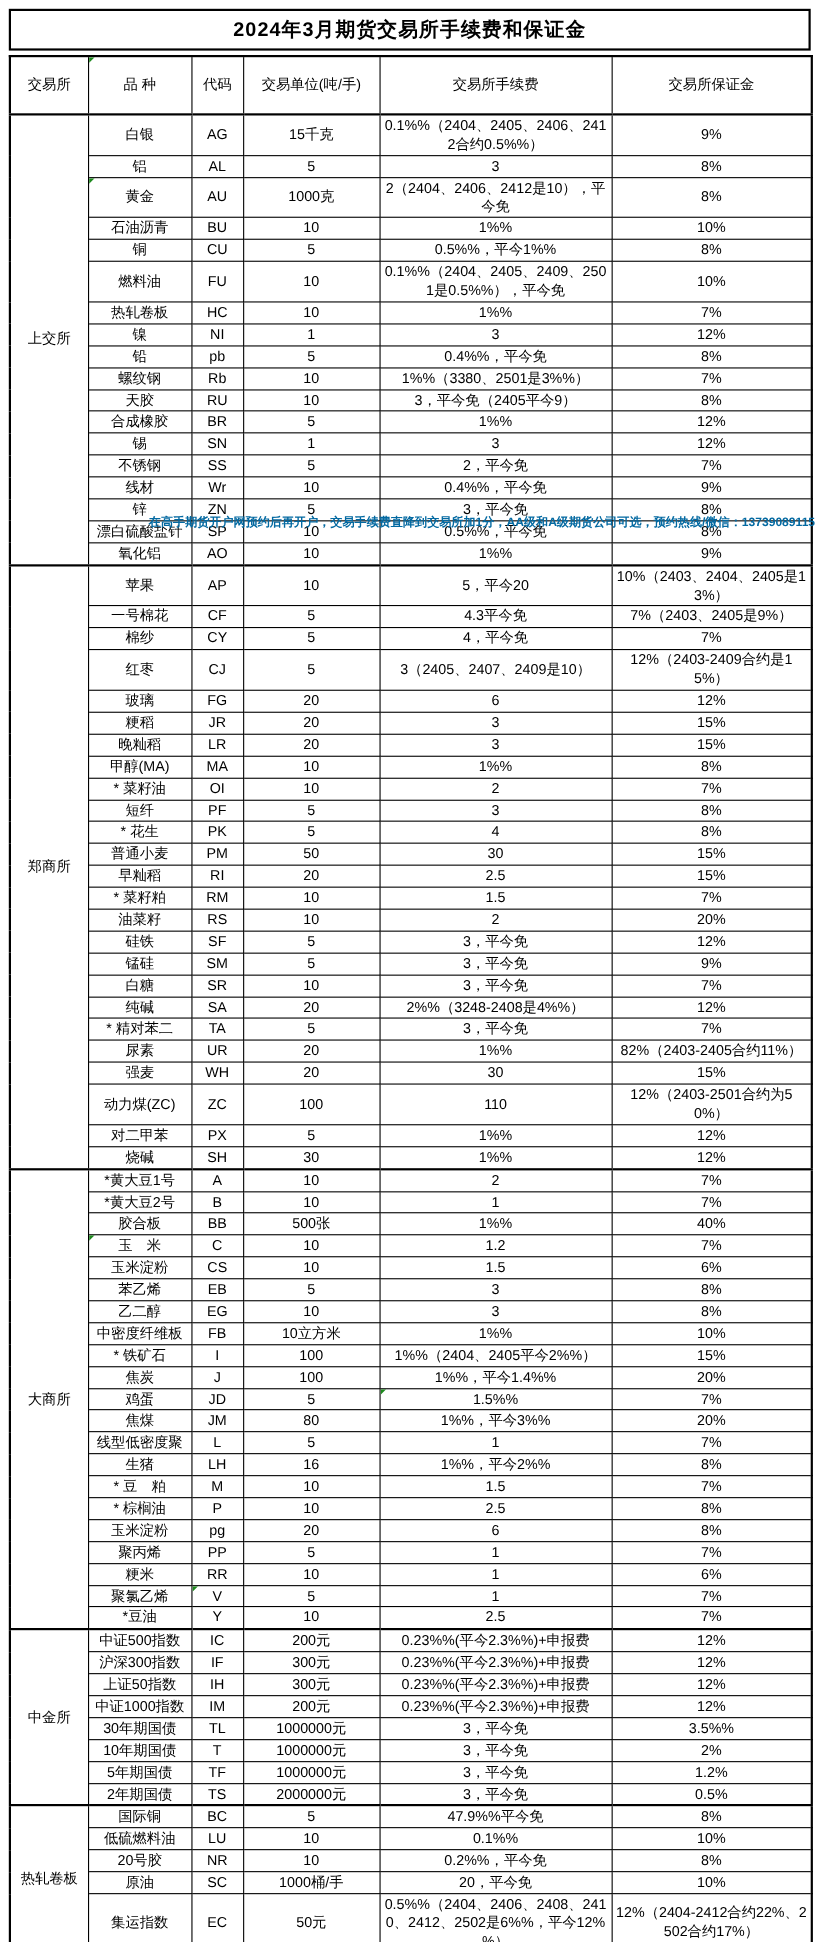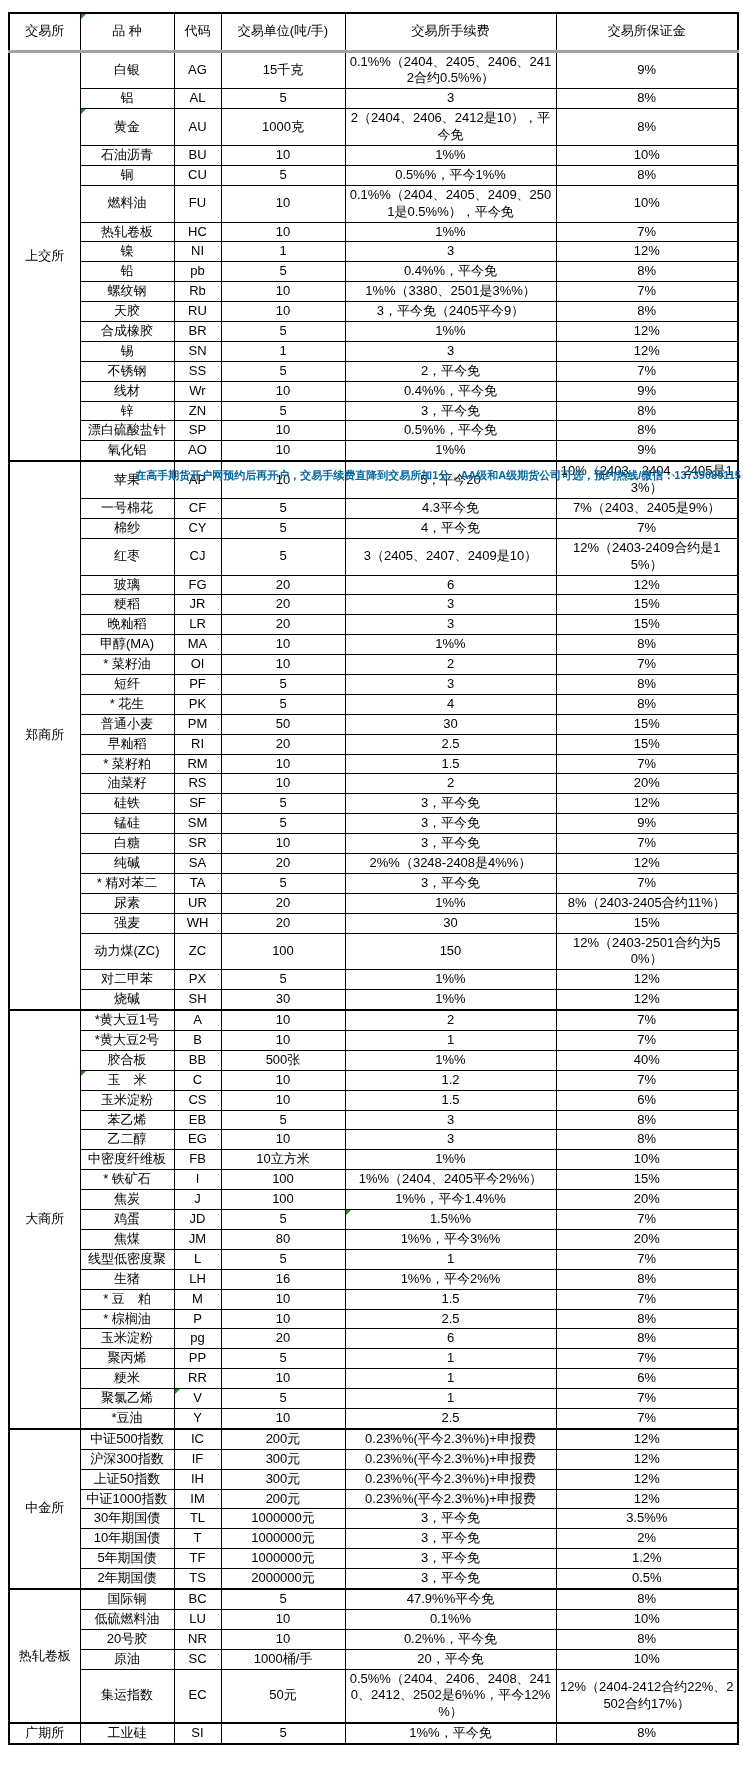--- a/index.html
+++ b/index.html
@@ -20,41 +20,42 @@
 
   table.fee-table {
     border-collapse: collapse; width: 729px; table-layout: fixed;
     border: 2px solid #000;
   }
   .fee-table th, .fee-table td {
     border: 1px solid #000; text-align: center; vertical-align: middle;
     font-size: 13px; font-weight: normal; line-height: 1.3; padding: 1px 2px;
     overflow: hidden; word-break: break-all;
   }
-  .fee-table thead th { height: 38px; border-bottom: 3px solid #a3a3a3; }
+  .fee-table thead th { height: 53px; border-bottom: 1px solid #a3a3a3; }
   .fee-table tr.sec-start td { border-top: 2px solid #000; }
   .exchange-cell { font-size: 13px; }
 
   .marker { position: relative; }
   .marker::before {
     content: ""; position: absolute; top: 0; left: 0; width: 0; height: 0;
     border-top: 5px solid #1e8a1e; border-right: 5px solid transparent;
   }
 
   .promo-overlay {
     position: absolute; left: 88px; top: 468px; width: 653px;
     font-size: 11px; font-weight: bold; line-height: 1.45;
     color: #0369a1; z-index: 5; text-align: right; pointer-events: none;
   }
 </style>
 </head>
 <body>
 
 <div class="page">
 
+  <div class="title-box">2024年3月期货交易所手续费和保证金</div>
 
   <div class="gap"></div>
 
   <table class="fee-table">
     <colgroup>
       <col style="width:71px">
       <col style="width:94px">
       <col style="width:47px">
       <col style="width:124px">
       <col style="width:211px">
@@ -337,34 +338,34 @@
           <td>TA</td>
           <td>5</td>
           <td>3，平今免</td>
           <td>7%</td>
         </tr>
         <tr>
           <td>尿素</td>
           <td>UR</td>
           <td>20</td>
           <td>1%%</td>
-          <td>8%（2403-2405合约11%）</td>
+          <td>82%（2403-2405合约11%）</td>
         </tr>
         <tr>
           <td>强麦</td>
           <td>WH</td>
           <td>20</td>
           <td>30</td>
           <td>15%</td>
         </tr>
         <tr>
           <td>动力煤(ZC)</td>
           <td>ZC</td>
           <td>100</td>
-          <td>150</td>
+          <td>110</td>
           <td>12%（2403-2501合约为50%）</td>
         </tr>
         <tr>
           <td>对二甲苯</td>
           <td>PX</td>
           <td>5</td>
           <td>1%%</td>
           <td>12%</td>
         </tr>
         <tr>

